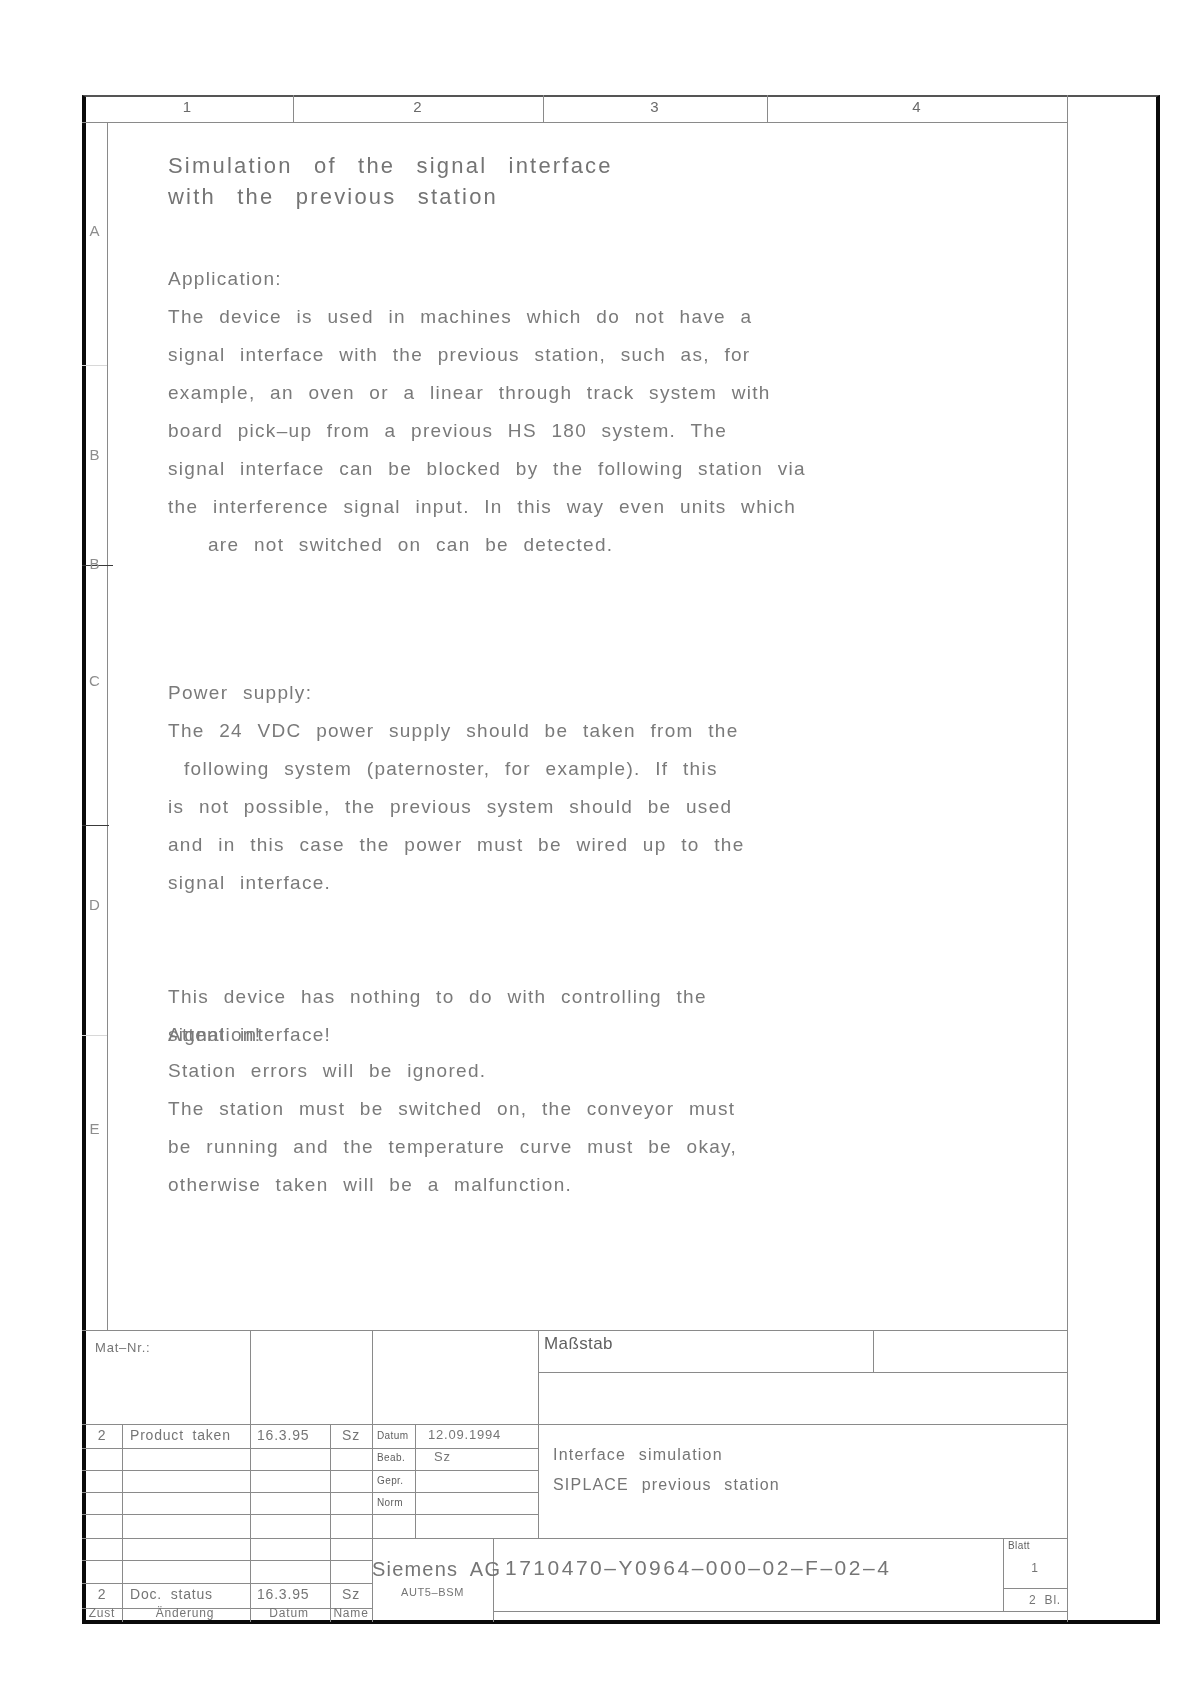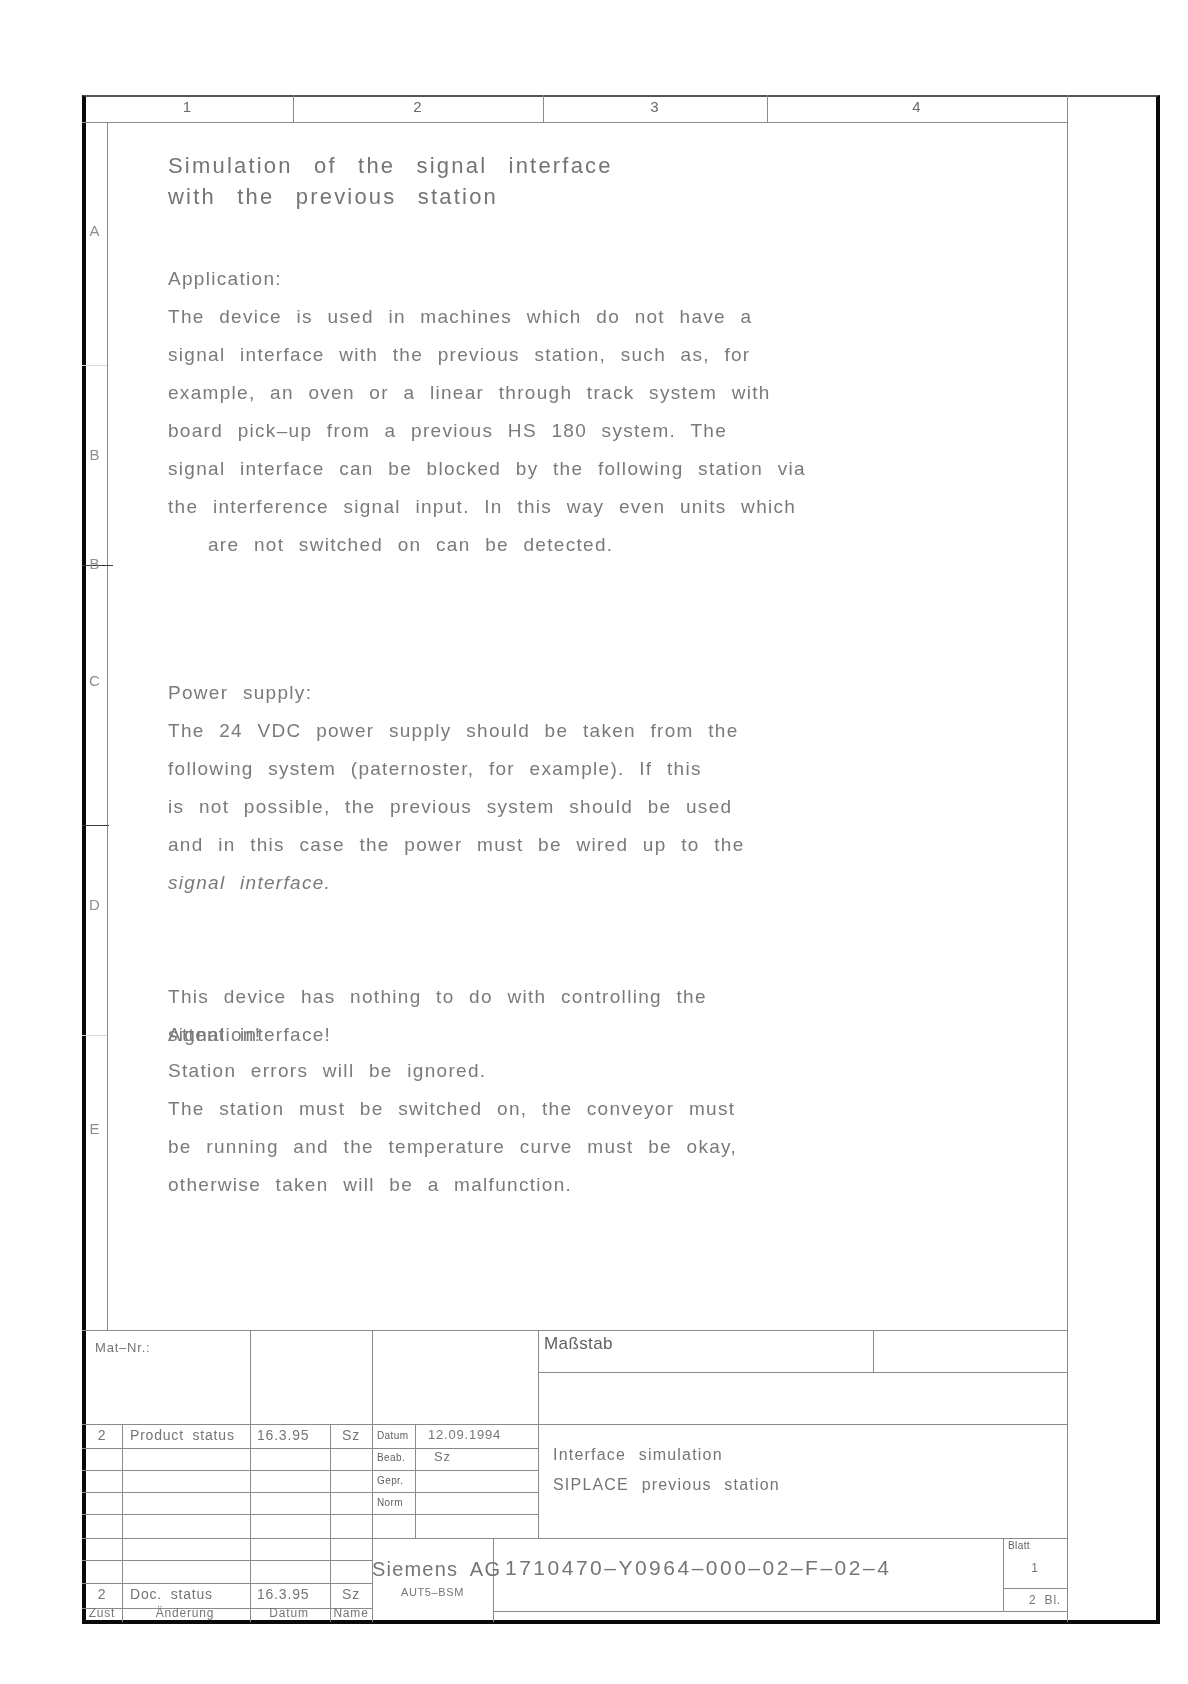--- a/index.html
+++ b/index.html
@@ -64,24 +64,24 @@
   <div class="body-line eng" style="top:306px;">The device is used in machines which do not have a</div>
   <div class="body-line eng" style="top:382px;">example, an oven or a linear through track system with</div>
   <div class="body-line eng" style="top:344px;">signal interface with the previous station, such as, for</div>
   <div class="body-line eng" style="top:420px;">board pick–up from a previous HS 180 system. The</div>
   <div class="body-line eng" style="top:458px;">signal interface can be blocked by the following station via</div>
   <div class="body-line eng" style="top:496px;">the interference signal input. In this way even units which</div>
   <div class="body-line eng" style="top:534px;margin-left:40px;">are not switched on can be detected.</div>
 
   <div class="body-line eng" style="top:682px;">Power supply:</div>
   <div class="body-line eng" style="top:720px;">The 24 VDC power supply should be taken from the</div>
-  <div class="body-line eng" style="top:758px;">following system (paternoster, for example). If this</div>
+  <div class="body-line eng" style="top:758px;margin-left:16px;">following system (paternoster, for example). If this</div>
   <div class="body-line eng" style="top:796px;">is not possible, the previous system should be used</div>
   <div class="body-line eng" style="top:834px;">and in this case the power must be wired up to the</div>
-  <div class="body-line eng" style="top:872px;font-style:italic;">signal interface.</div>
+  <div class="body-line eng" style="top:872px;">signal interface.</div>
 
   <div class="body-line eng" style="top:1004px;margin-top:20px;">Attention!</div>
   <div class="body-line eng" style="top:986px;">This device has nothing to do with controlling the</div>
   <div class="body-line eng" style="top:1024px;">signal interface!</div>
   <div class="body-line eng" style="top:1060px;">Station errors will be ignored.</div>
   <div class="body-line eng" style="top:1098px;">The station must be switched on, the conveyor must</div>
   <div class="body-line eng" style="top:1136px;">be running and the temperature curve must be okay,</div>
   <div class="body-line eng" style="top:1174px;">otherwise taken will be a malfunction.</div>
 
   <div class="hl" style="left:82px;top:1330px;width:985px;"></div>
@@ -105,21 +105,21 @@
   <div class="vl" style="left:122px;top:1424px;height:198px;"></div>
   <div class="vl" style="left:330px;top:1424px;height:198px;"></div>
   <div class="vl" style="left:415px;top:1424px;height:114px;"></div>
   <div class="vl" style="left:493px;top:1538px;height:84px;"></div>
   <div class="vl" style="left:1003px;top:1538px;height:73px;"></div>
 
   <div class="tb-text" style="left:95px;top:1340px;font-size:13px;">Mat–Nr.:</div>
   <div class="tb-label" style="left:544px;top:1334px;font-size:17px;">Maßstab</div>
 
   <div class="tb-text tb-center" style="left:82px;top:1427px;width:40px;">2</div>
-  <div class="tb-text" style="left:130px;top:1427px;">Product status</div>
+  <div class="tb-text" style="left:130px;top:1427px;">Product taken</div>
   <div class="tb-text" style="left:257px;top:1427px;">16.3.95</div>
   <div class="tb-text tb-center" style="left:330px;top:1427px;width:42px;">Sz</div>
 
   <div class="tb-label" style="left:377px;top:1430px;">Datum</div>
   <div class="tb-text" style="left:428px;top:1427px;font-size:13px;">12.09.1994</div>
   <div class="tb-label" style="left:377px;top:1452px;">Beab.</div>
   <div class="tb-text" style="left:434px;top:1449px;font-size:13px;">Sz</div>
   <div class="tb-label" style="left:377px;top:1475px;">Gepr.</div>
   <div class="tb-text" style="left:434px;top:1472px;font-size:13px;"></div>
   <div class="tb-label" style="left:377px;top:1497px;">Norm</div>

